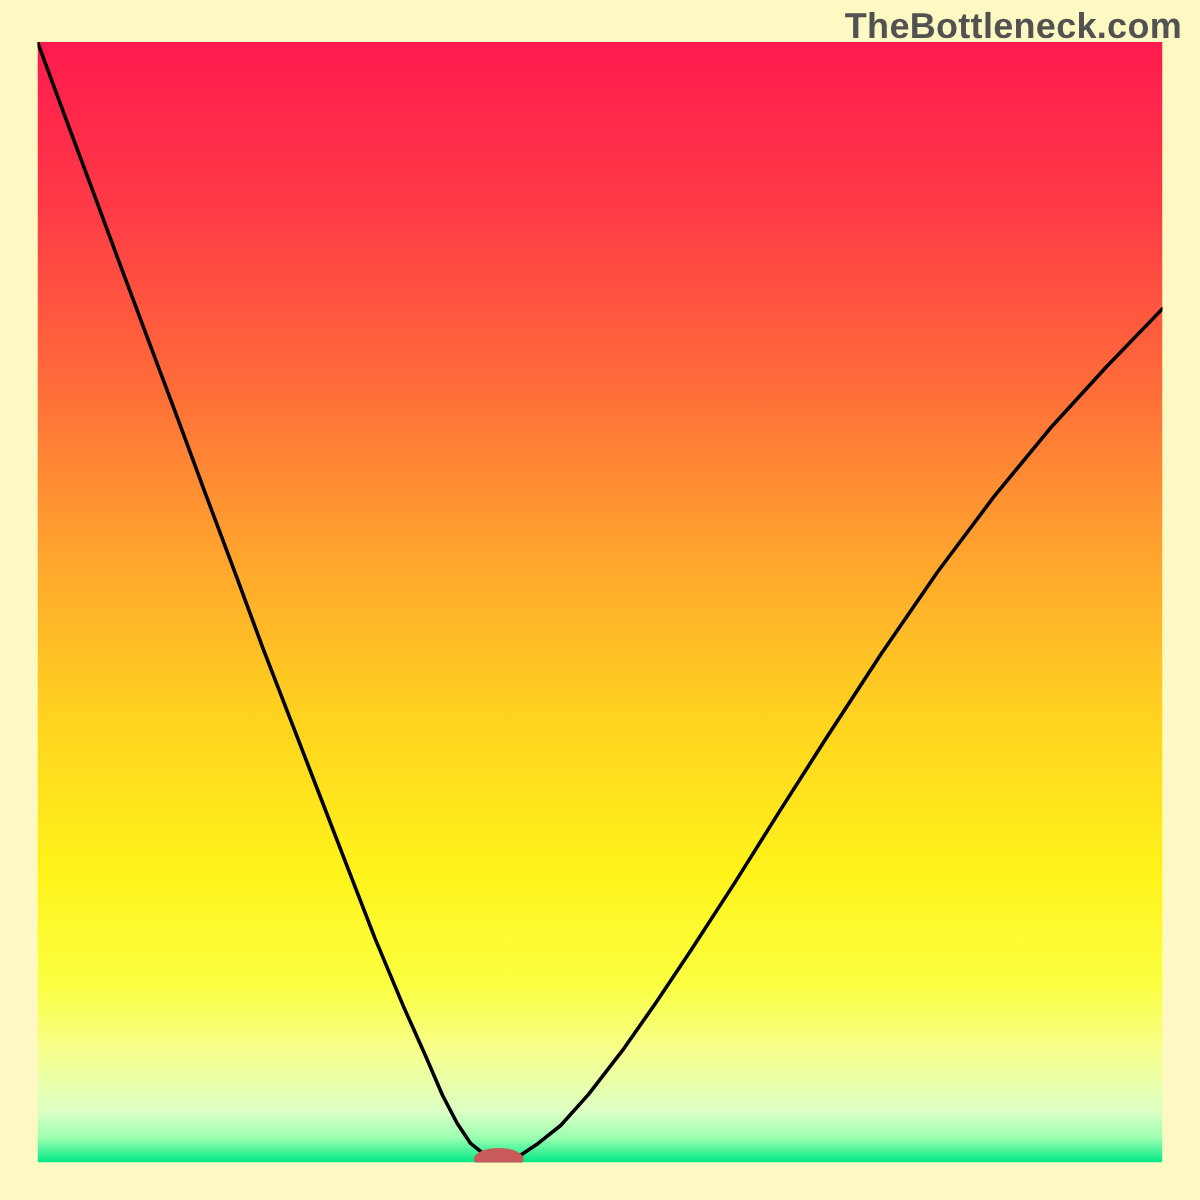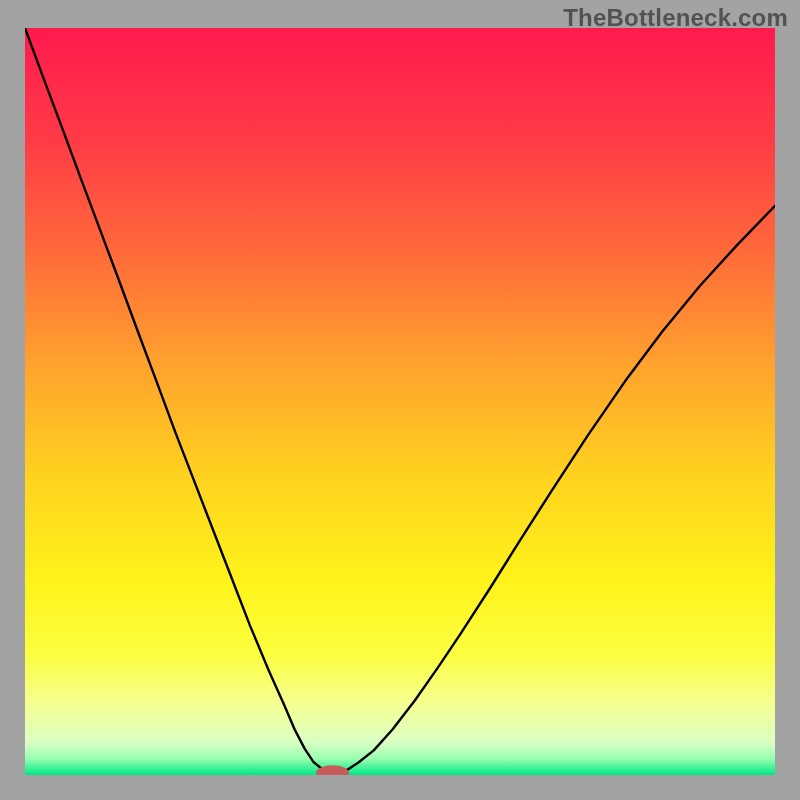--- a/index.html
+++ b/index.html
@@ -8,21 +8,21 @@
     width: 800px;
     height: 800px;
     background: #000;
     font-family: Arial, Helvetica, sans-serif;
     overflow: hidden;
   }
   .frame {
     position: relative;
     width: 800px;
     height: 800px;
-    background: #a3a3a3;
+    background: #fef9c3;
   }
   .watermark {
     position: absolute;
     top: 4px;
     right: 12px;
     color: #525252;
     font-size: 24px;
     font-weight: 600;
     letter-spacing: 0.2px;
     user-select: none;

